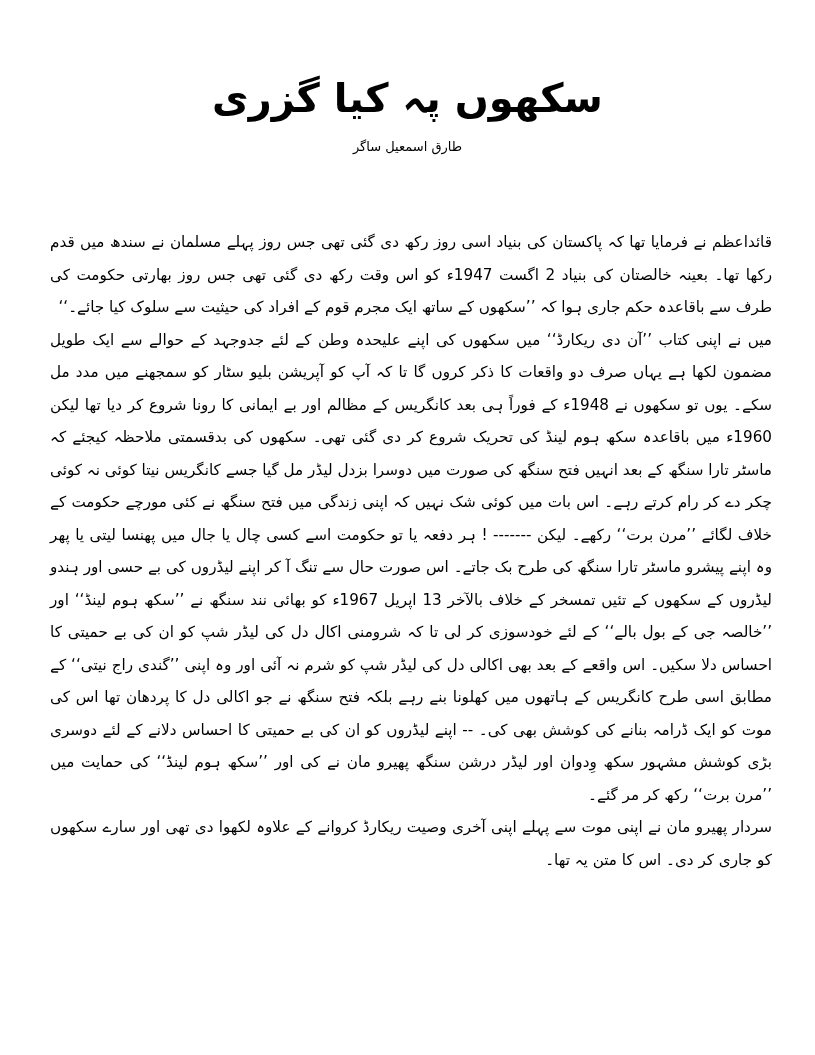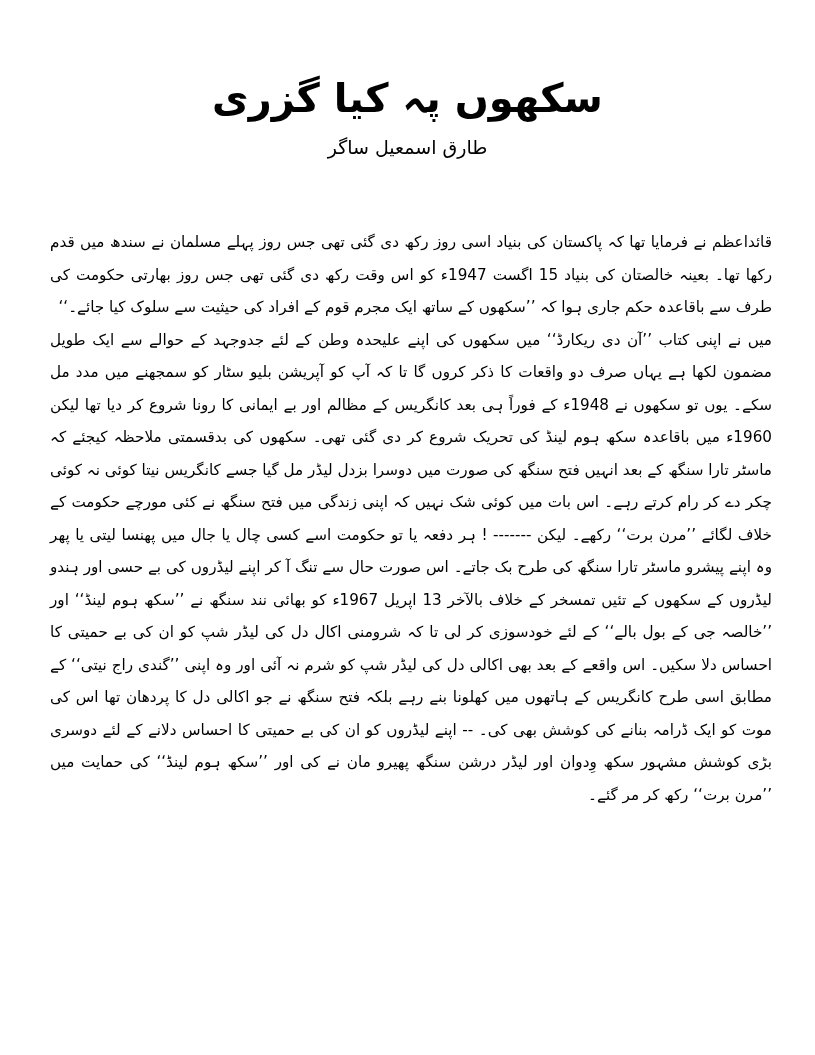--- a/index.html
+++ b/index.html
@@ -5,32 +5,33 @@
   html, body { margin: 0; padding: 0; background: #ffffff; }
   body { width: 815px; height: 1055px; overflow: hidden; position: relative; color: #000; }
   .page { position: absolute; left: 0; top: 0; width: 815px; height: 836px; background: #fff; }
   .title {
     position: absolute; top: 68px; left: 0; width: 815px; text-align: center;
     direction: rtl; font-family: "DejaVu Sans", sans-serif; font-size: 40px; font-weight: bold;
     line-height: 60px;
   }
   .author {
     position: absolute; top: 132px; left: 0; width: 815px; text-align: center;
-    direction: rtl; font-family: "DejaVu Sans", sans-serif; font-size: 19px; line-height: 30px;
+    direction: rtl; font-family: "DejaVu Sans", sans-serif; font-size: 13px; line-height: 30px;
   }
   .body {
     position: absolute; top: 226px; left: 50px; width: 722px;
     direction: rtl; text-align: justify; text-align-last: right;
     font-family: "DejaVu Sans", sans-serif; font-size: 15.2px; line-height: 32.5px;
   }
   .para { margin: 0; }
 </style>
 </head>
 <body>
 
 <div class="page">
   <div class="title">سکھوں پہ کیا گزری</div>
   <div class="author">طارق اسمعیل ساگر</div>
   <div class="body">
-    <p class="para">قائداعظم نے فرمایا تھا کہ پاکستان کی بنیاد اسی روز رکھ دی گئی تھی جس روز پہلے مسلمان نے سندھ میں قدم رکھا تھا۔ بعینہ خالصتان کی بنیاد 15 اگست 1947ء کو اس وقت رکھ دی گئی تھی جس روز بھارتی حکومت کی طرف سے باقاعدہ حکم جاری ہوا کہ ’’سکھوں کے ساتھ ایک مجرم قوم کے افراد کی حیثیت سے سلوک کیا جائے۔‘‘</p>
+    <p class="para">قائداعظم نے فرمایا تھا کہ پاکستان کی بنیاد اسی روز رکھ دی گئی تھی جس روز پہلے مسلمان نے سندھ میں قدم رکھا تھا۔ بعینہ خالصتان کی بنیاد 2 اگست 1947ء کو اس وقت رکھ دی گئی تھی جس روز بھارتی حکومت کی طرف سے باقاعدہ حکم جاری ہوا کہ ’’سکھوں کے ساتھ ایک مجرم قوم کے افراد کی حیثیت سے سلوک کیا جائے۔‘‘</p>
     <p class="para">میں نے اپنی کتاب ’’آن دی ریکارڈ‘‘ میں سکھوں کی اپنے علیحدہ وطن کے لئے جدوجہد کے حوالے سے ایک طویل مضمون لکھا ہے یہاں صرف دو واقعات کا ذکر کروں گا تا کہ آپ کو آپریشن بلیو سٹار کو سمجھنے میں مدد مل سکے۔ یوں تو سکھوں نے 1948ء کے فوراً ہی بعد کانگریس کے مظالم اور بے ایمانی کا رونا شروع کر دیا تھا لیکن 1960ء میں باقاعدہ سکھ ہوم لینڈ کی تحریک شروع کر دی گئی تھی۔ سکھوں کی بدقسمتی ملاحظہ کیجئے کہ ماسٹر تارا سنگھ کے بعد انہیں فتح سنگھ کی صورت میں دوسرا بزدل لیڈر مل گیا جسے کانگریس نیتا کوئی نہ کوئی چکر دے کر رام کرتے رہے۔ اس بات میں کوئی شک نہیں کہ اپنی زندگی میں فتح سنگھ نے کئی مورچے حکومت کے خلاف لگائے ’’مرن برت‘‘ رکھے۔ لیکن ------- ! ہر دفعہ یا تو حکومت اسے کسی چال یا جال میں پھنسا لیتی یا پھر وہ اپنے پیشرو ماسٹر تارا سنگھ کی طرح بک جاتے۔ اس صورت حال سے تنگ آ کر اپنے لیڈروں کی بے حسی اور ہندو لیڈروں کے سکھوں کے تئیں تمسخر کے خلاف بالآخر 13 اپریل 1967ء کو بھائی نند سنگھ نے ’’سکھ ہوم لینڈ‘‘ اور ’’خالصہ جی کے بول بالے‘‘ کے لئے خودسوزی کر لی تا کہ شرومنی اکال دل کی لیڈر شپ کو ان کی بے حمیتی کا احساس دلا سکیں۔ اس واقعے کے بعد بھی اکالی دل کی لیڈر شپ کو شرم نہ آئی اور وہ اپنی ’’گندی راج نیتی‘‘ کے مطابق اسی طرح کانگریس کے ہاتھوں میں کھلونا بنے رہے بلکہ فتح سنگھ نے جو اکالی دل کا پردھان تھا اس کی موت کو ایک ڈرامہ بنانے کی کوشش بھی کی۔ -- اپنے لیڈروں کو ان کی بے حمیتی کا احساس دلانے کے لئے دوسری بڑی کوشش مشہور سکھ وِدوان اور لیڈر درشن سنگھ پھیرو مان نے کی اور ’’سکھ ہوم لینڈ‘‘ کی حمایت میں ’’مرن برت‘‘ رکھ کر مر گئے۔</p>
+    <p class="para">سردار پھیرو مان نے اپنی موت سے پہلے اپنی آخری وصیت ریکارڈ کروانے کے علاوہ لکھوا دی تھی اور سارے سکھوں کو جاری کر دی۔ اس کا متن یہ تھا۔</p>
   </div>
 </div>
 
 </body></html>

